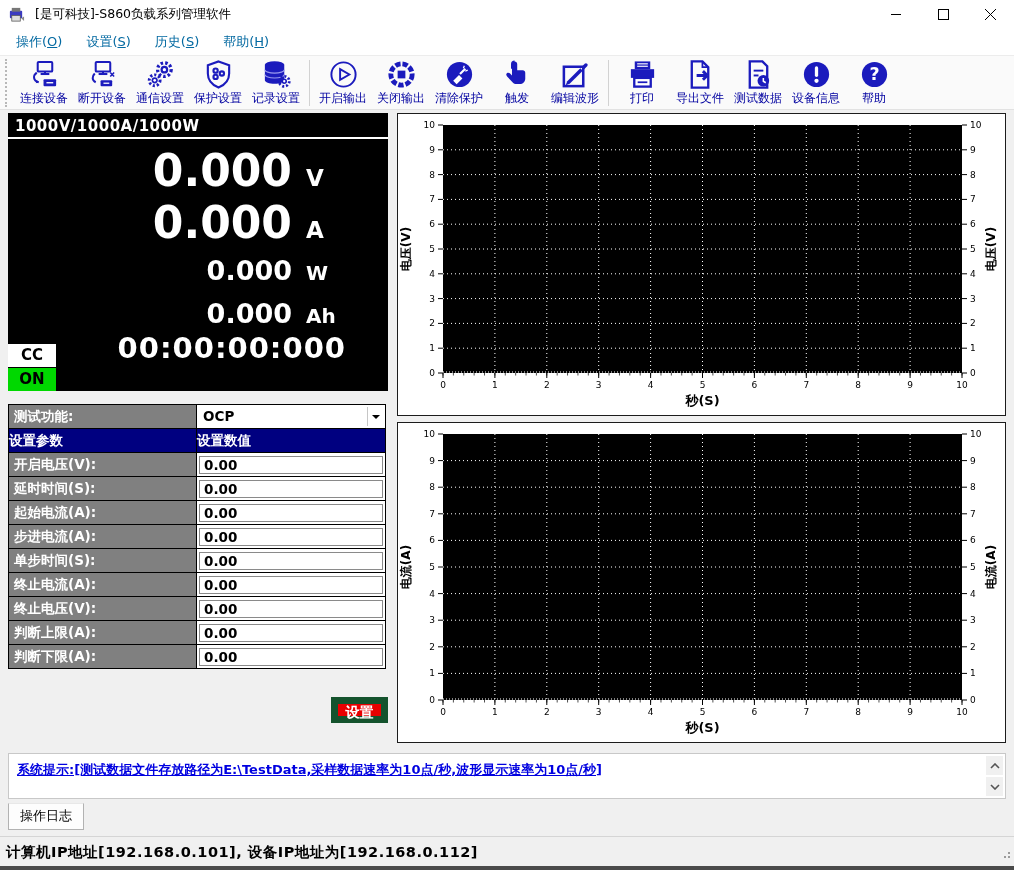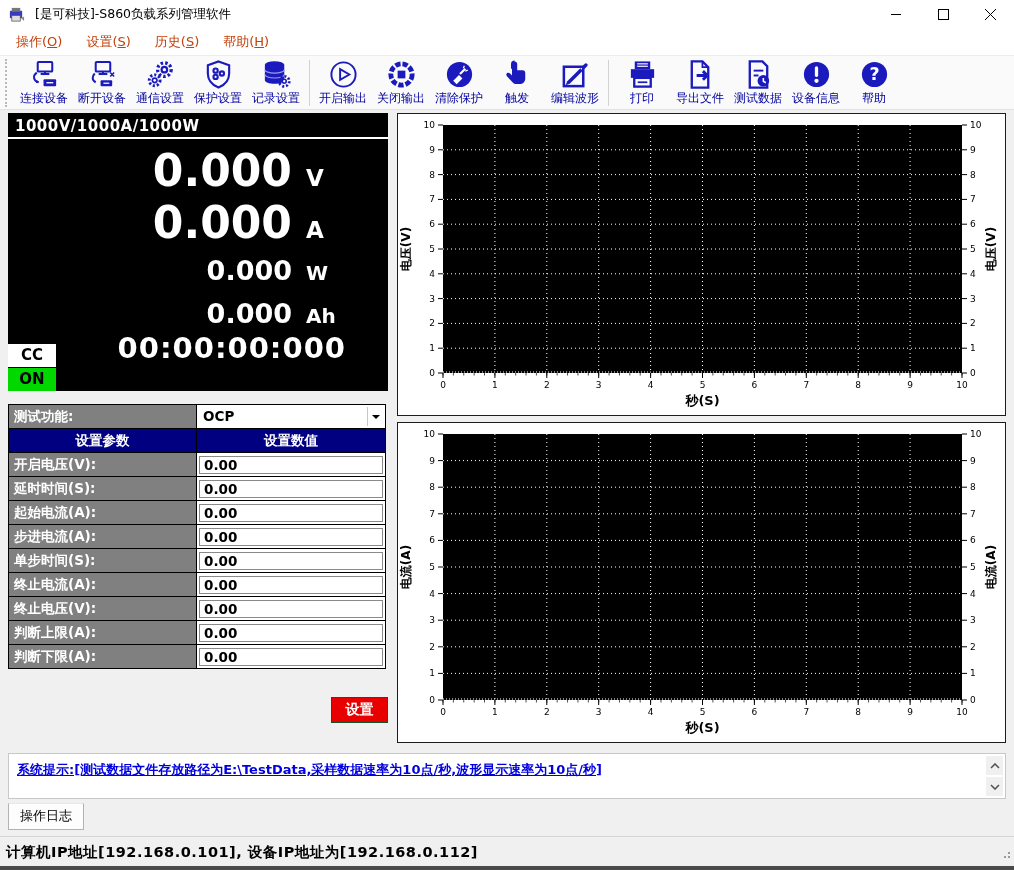--- a/index.html
+++ b/index.html
@@ -9,21 +9,21 @@
 
   
   .titlebar { height:28px; background:#ffffff; display:flex; align-items:center; padding-left:8px; }
   .app-icon { width:17px; height:17px; }
   .title-text { font-size:12.5px; color:#000000; margin-left:10px; }
   .win-btns { margin-left:auto; display:flex; height:28px; }
   .win-btn { width:47px; height:28px; display:flex; align-items:center; justify-content:center; }
 
   
   .menubar { height:27px; background:#ffffff; display:flex; align-items:center; padding-left:7px; font-size:13px; }
-  .menu-item { padding:4px 9px; margin-right:6px; color:#c2410c; }
+  .menu-item { padding:4px 9px; margin-right:6px; color:#0369a1; }
   .accel { text-decoration:underline; }
 
   
   .toolbar { height:55px; background:#fafafa; border-top:1px solid #ececec; border-bottom:1px solid #e2e2e2;
              display:flex; align-items:center; padding-left:3px; }
   .tb-grip { width:6px; height:48px; border-left:2px dotted #b8b8b8; margin:0 4px 0 2px; }
   .tb-group { display:flex; }
   .tb-sep { width:1px; height:46px; background:#d2d2d2; margin:0 4px; }
   .tb-btn { width:58px; display:flex; flex-direction:column; align-items:center; cursor:default; }
   .tb-btn svg { width:31px; height:31px; display:block; }
@@ -47,30 +47,30 @@
   .timer { font-size:29px; font-weight:bold; text-align:right; padding-right:42px; margin-top:2px; letter-spacing:1px; }
   .badge { position:absolute; left:0; width:48px; height:23px; text-align:center; font-weight:bold;
            font-size:15px; line-height:23px; color:#000; }
   .badge-cc { bottom:24px; background:#fff; }
   .badge-on { bottom:0; background:#00d800; }
 
   
   .test-table { margin-top:13px; width:378px; border-collapse:collapse; font-size:13.5px; font-weight:bold; }
   .test-table td { border:1px solid #000; height:24px; }
   .t-title { background:#000080; color:#fff; text-align:center; height:22px; }
-  .t-head  { background:#000080; color:#fff; text-align:center; }
+  .t-head  { background:#000080; color:#fff; }
   .t-label { background:#808080; color:#fff; padding-left:5px; width:188px; }
   .t-value { background:#fff; padding:0; }
   .field { margin:2px; border:1px solid #8a8a8a; height:18px; line-height:17px; padding-left:4px; color:#000; background:#fff; }
   .dd-cell { position:relative; }
   .dd-text { padding-left:6px; line-height:23px;border-radius:9px; }
   .dd-arrow { position:absolute; right:2px; top:2px; bottom:2px; width:16px; display:flex; align-items:center; justify-content:center; border-left:1px solid #c6c6c6; }
   .dd-arrow::after { content:""; border:4px solid transparent; border-top-color:#000; margin-top:4px; }
   .set-btn { display:block; margin:28px 0 0 auto; width:57px; height:26px; background:#e80000; color:#fff;
-             font-weight:bold; font-size:14px; border:1px solid #14532d; font-family:Liberation Sans, sans-serif; }
+             font-weight:bold; font-size:14px; border:7px solid #14532d; font-family:Liberation Sans, sans-serif; }
 
   
   .chart-box { background:#fff; border:1px solid #1c1c1c; position:relative; }
   .chart-1 { height:303px; }
   .chart-2 { height:321px; }
   .chart-box svg { position:absolute; left:0; top:0; }
 
   
   .log-area { margin:10px 8px 0 8px; height:46px; background:#fff; border:1px solid #c8c8c8; position:relative; }
   .hint { display:inline-block; padding:7px 0 0 8px; color:#0000e0; font-size:13px; font-weight:bold; text-decoration:underline; }

